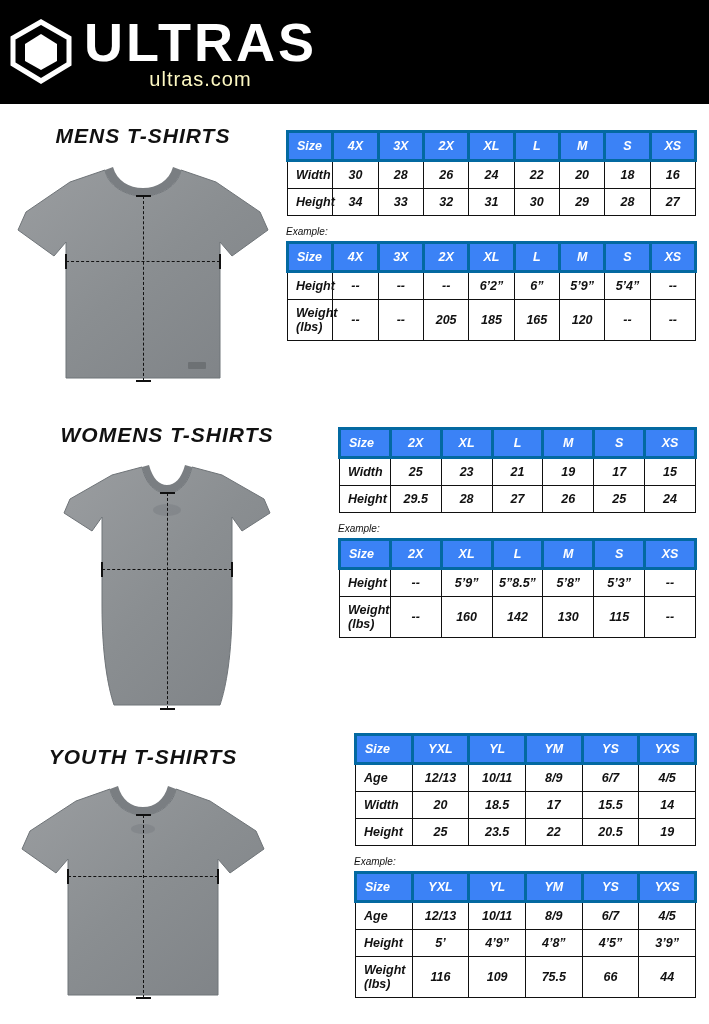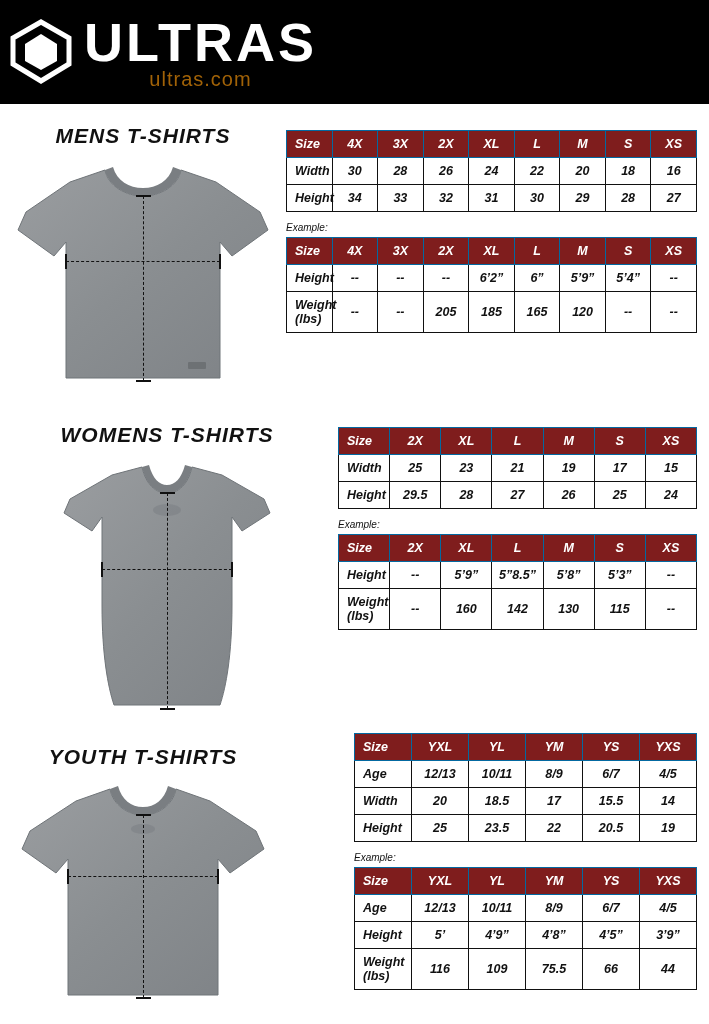--- a/index.html
+++ b/index.html
@@ -35,21 +35,21 @@
     line-height: 1;
   }
   .brand {
     color: #ffffff;
     font-size: 54px;
     font-weight: bold;
     letter-spacing: 3px;
     font-family: "Liberation Sans", sans-serif;
   }
   .brand-sub {
-    color: #a16207;
+    color: #fef9c3;
     font-size: 20px;
     letter-spacing: 1px;
     margin-top: 0;
     text-align: center;
   }
 
   
   .sheet {
     padding: 0;
     font-style: italic;
@@ -109,23 +109,23 @@
   }
   table.size th, table.size td {
     border: 1px solid #111;
     padding: 6px 4px;
     text-align: center;
     font-weight: bold;
     color: #111;
     background: #ffffff;
   }
   table.size thead th {
-    background: #7f1d1d;
+    background: #3b82f6;
     color: #ffffff;
-    border: 1px solid #0369a1;
+    border: 3px solid #0369a1;
   }
   table.size th.rowhead, table.size td.rowhead {
     text-align: left;
     padding-left: 8px;
   }
   table.size thead th.rowhead {
     text-align: left;
   }
   .example-label {
     font-size: 10px;

